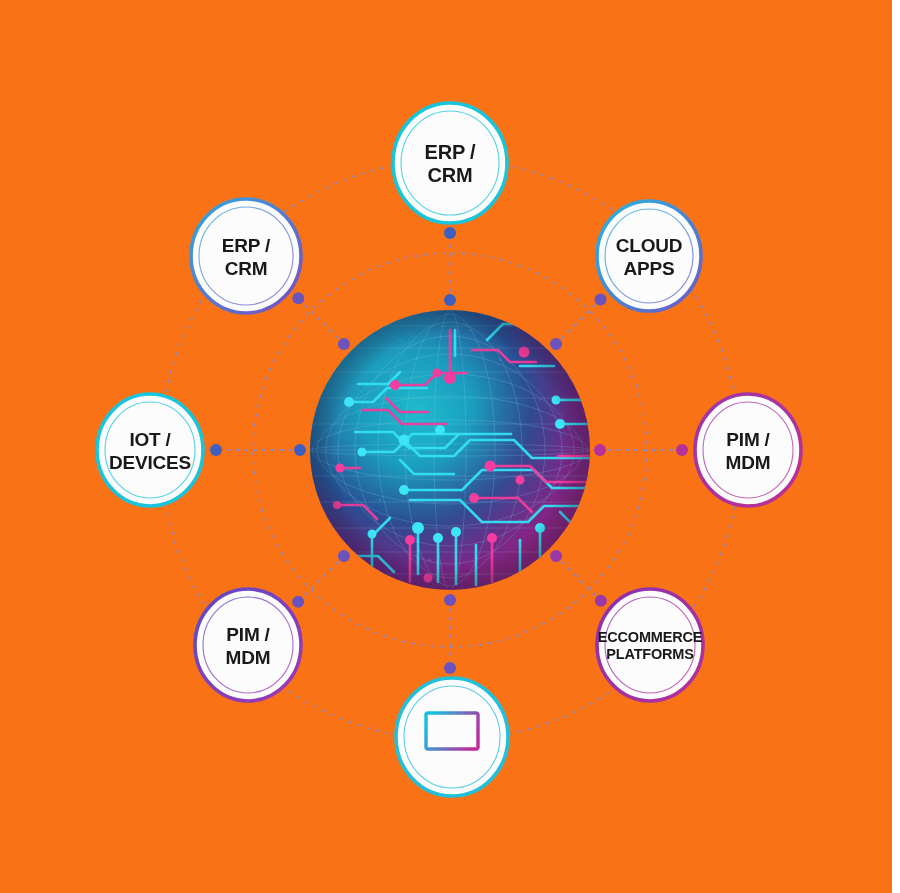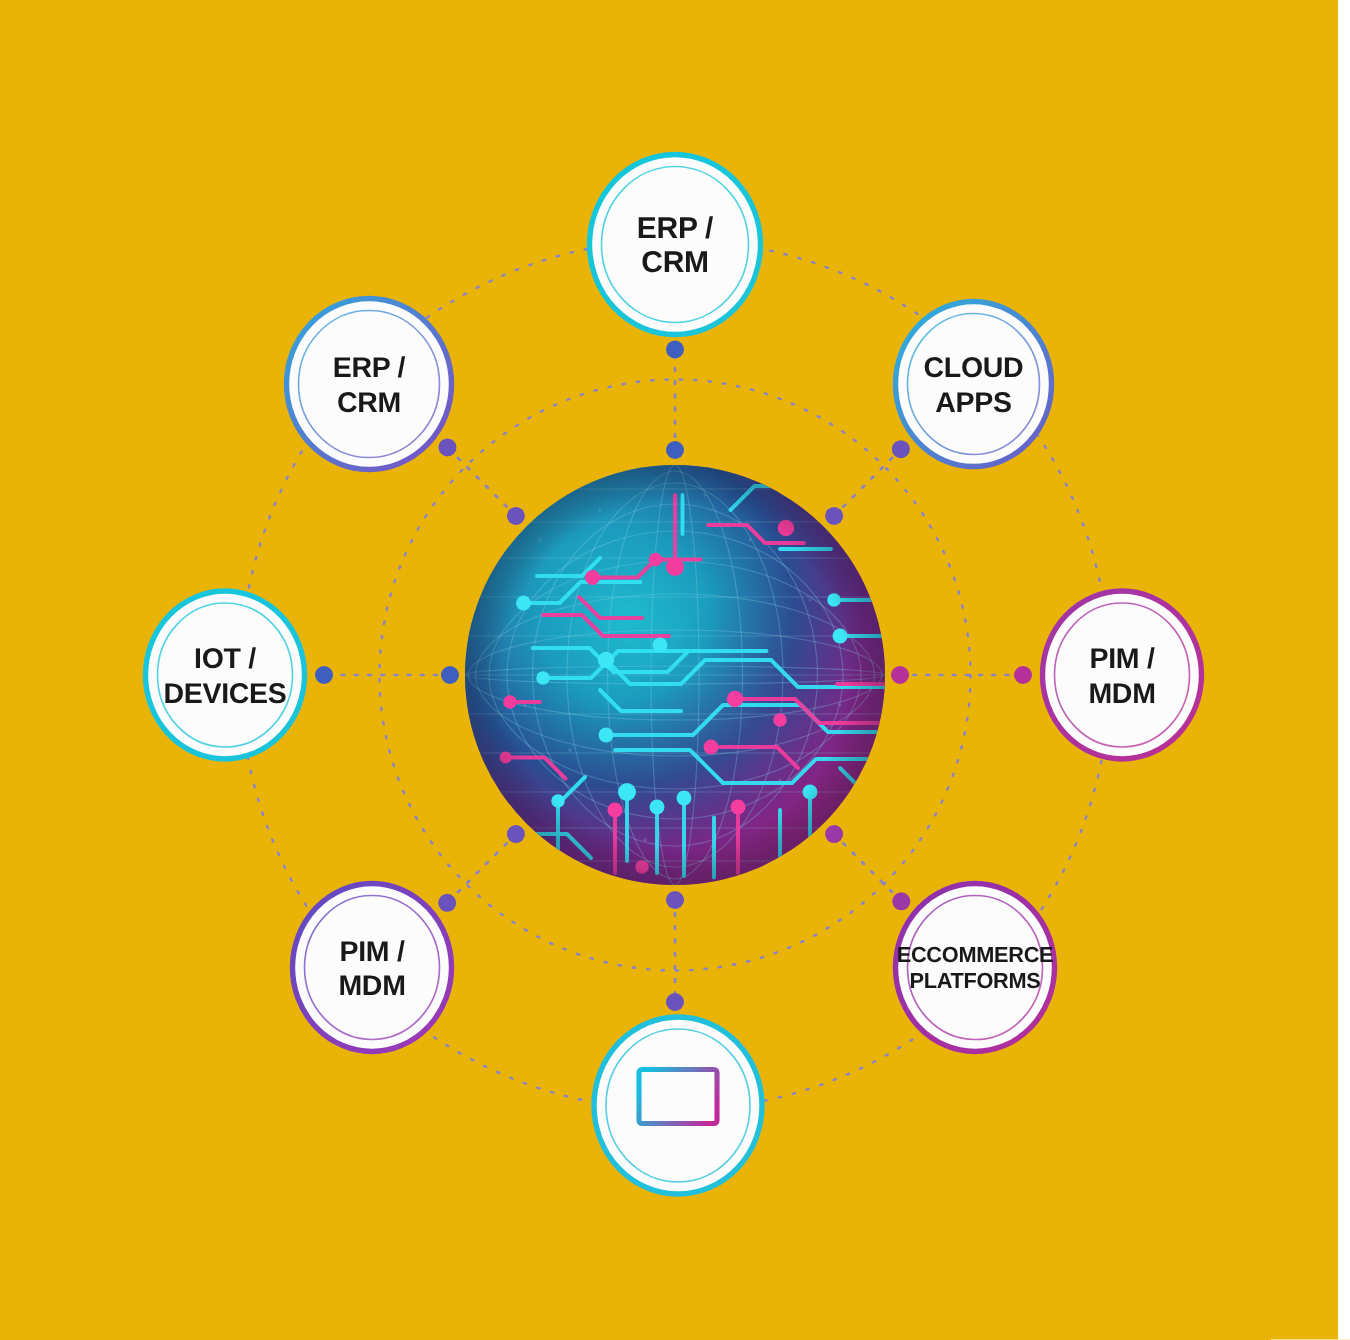--- a/index.html
+++ b/index.html
@@ -11,21 +11,21 @@
   body {
     width: 900px;
     height: 893px;
     overflow: hidden;
     font-family: "Liberation Sans", sans-serif;
   }
   #stage {
     position: relative;
     width: 892px;
     height: 893px;
-    background: #eab308;
+    background: #f97316;
   }
   #diagram-svg {
     position: absolute;
     left: 0;
     top: 0;
     width: 900px;
     height: 893px;
   }
   .node-label {
     font-family: "Liberation Sans", sans-serif;

